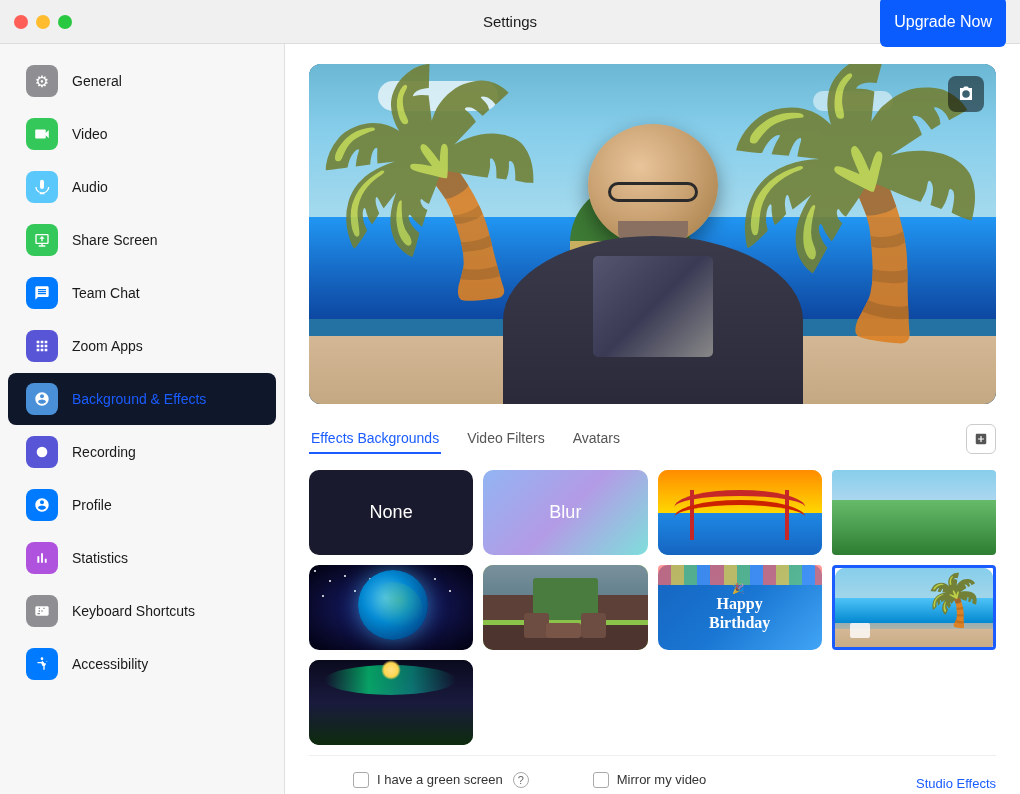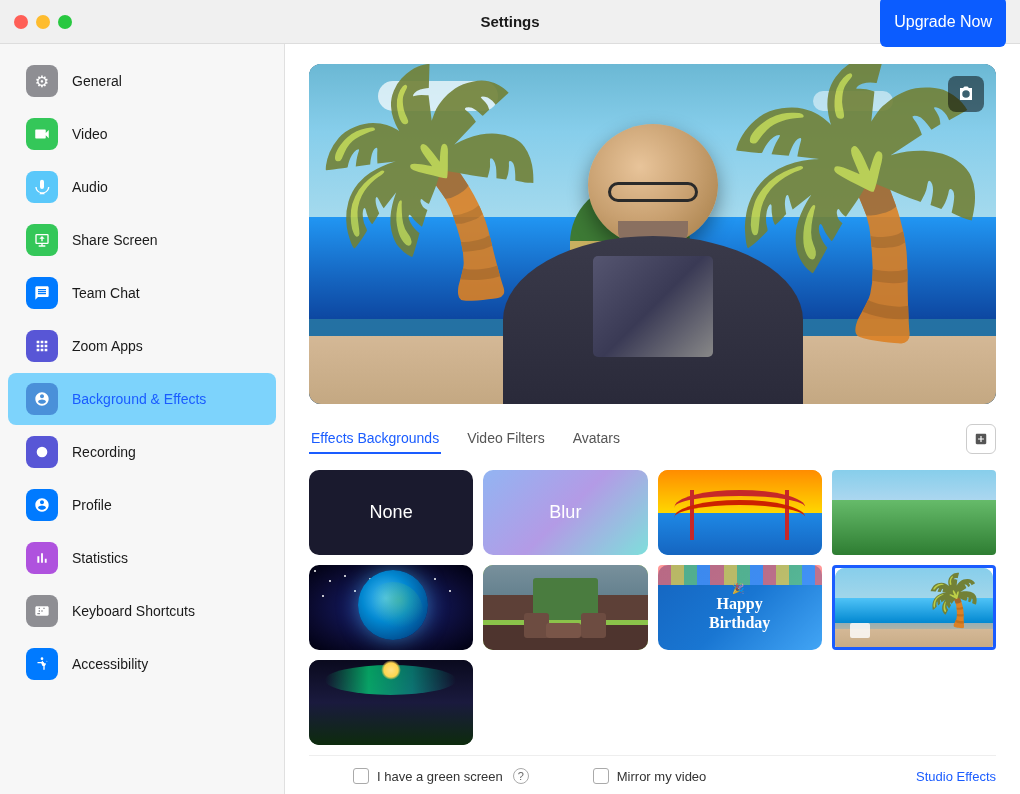--- a/index.html
+++ b/index.html
@@ -34,21 +34,21 @@
     .traffic-light {
       width: 14px;
       height: 14px;
       border-radius: 50%;
     }
     .tl-red { background: #ff5f57; }
     .tl-yellow { background: #febc2e; }
     .tl-green { background: #28c840; }
     .title-bar-title {
       font-size: 15px;
-      font-weight: 700;
+      font-weight: 400;
       color: #1a1a1a;
     }
     .upgrade-btn {
       position: absolute;
       right: 14px;
       background: #0b5cff;
       color: white;
       border: none;
       border-radius: 6px;
       padding: 16px 14px;
@@ -75,21 +75,21 @@
     .sidebar-item {
       display: flex;
       align-items: center;
       padding: 10px 18px;
       cursor: pointer;
       border-radius: 8px;
       margin: 1px 8px;
       gap: 14px;
     }
     .sidebar-item.active {
-      background: #7dd3fc;
+      background: #0f172a;
     }
     .sidebar-icon {
       width: 32px;
       height: 32px;
       border-radius: 8px;
       display: flex;
       align-items: center;
       justify-content: center;
       font-size: 16px;
       flex-shrink: 0;
@@ -335,20 +335,21 @@
       font-size: 11px;
       color: #666;
       margin-left: 2px;
     }
     .studio-effects-link {
       margin-left: auto;
       color: #1a5cff;
       font-size: 13px;
       cursor: pointer;
       text-decoration: none;
+      margin-top: 8px;
     }
 
     
     ::-webkit-scrollbar { width: 6px; }
     ::-webkit-scrollbar-track { background: transparent; }
     ::-webkit-scrollbar-thumb { background: #ccc; border-radius: 3px; }
 
     
     .video-frame {
       width: 100%;

